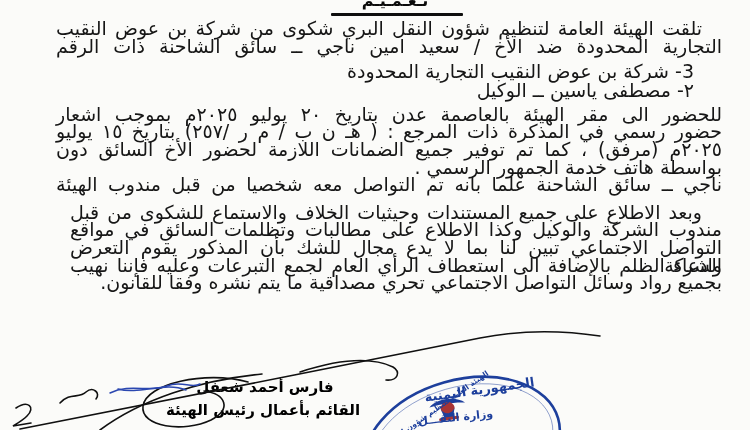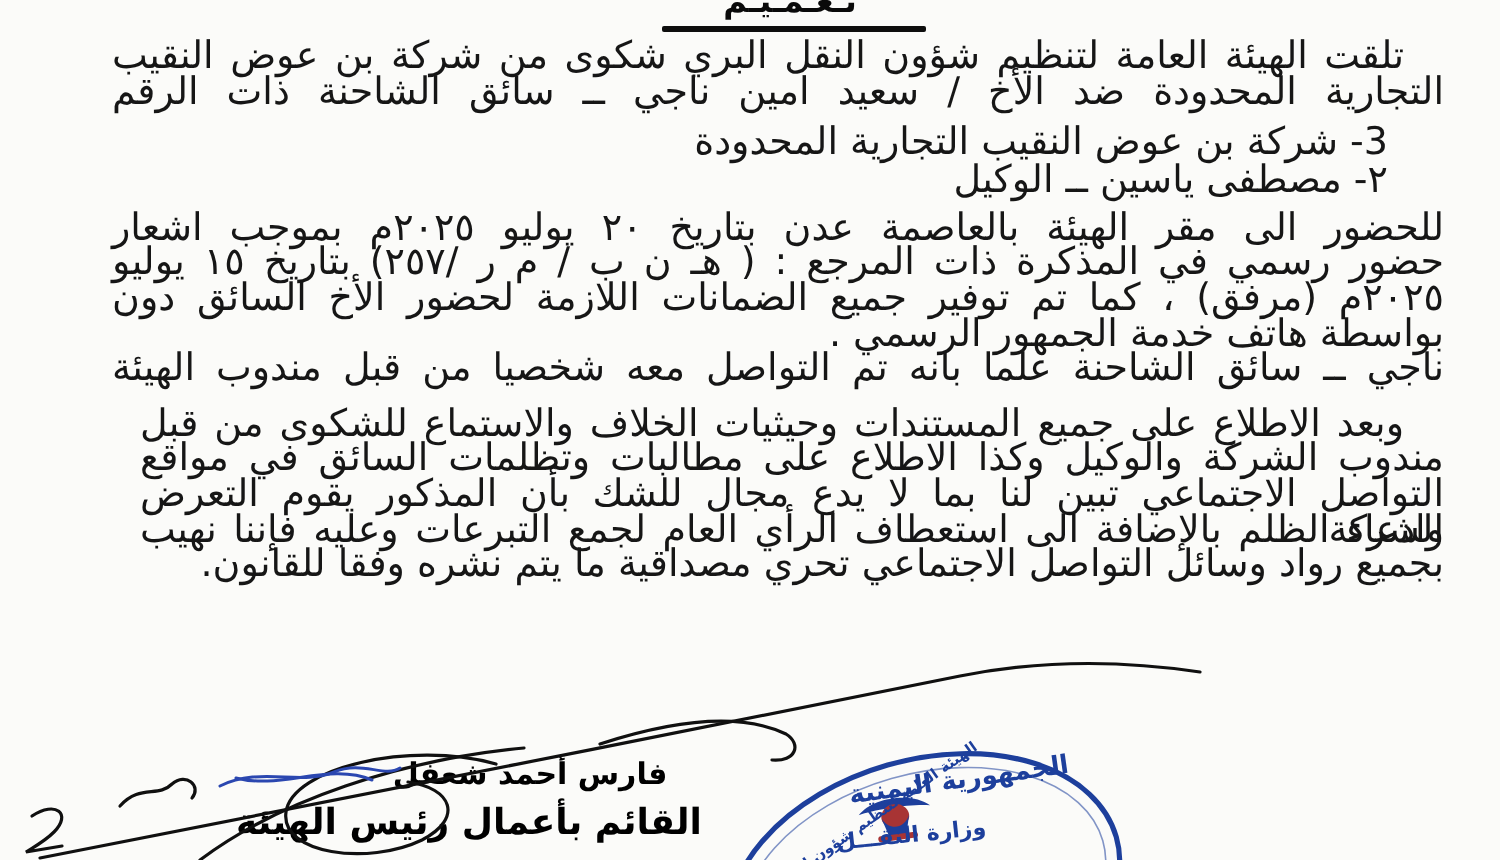--- a/index.html
+++ b/index.html
@@ -42,21 +42,21 @@
   .list .line{text-align:right;text-align-last:auto;line-height:19.3px;height:19.3px;}
   .gap-sm{margin-top:5px;}
   .gap-md{margin-top:10px;margin-left:14px;}
   
   .sig-name{
     position:absolute;top:378px;left:150px;width:230px;
     text-align:center;font-weight:bold;font-size:15px;color:#000;
   }
   .sig-title{
     position:absolute;top:401px;left:118px;width:290px;
-    text-align:left;font-weight:bold;font-size:18px;color:#000;
+    text-align:center;font-weight:bold;font-size:15px;color:#000;
   }
   .stamp-svg{position:absolute;left:352px;top:368px;}
   .sign-svg{position:absolute;left:0;top:0;pointer-events:none;}
 </style>
 </head>
 <body>
 
 <div class="doc">
 
   <div class="title-wrap">

